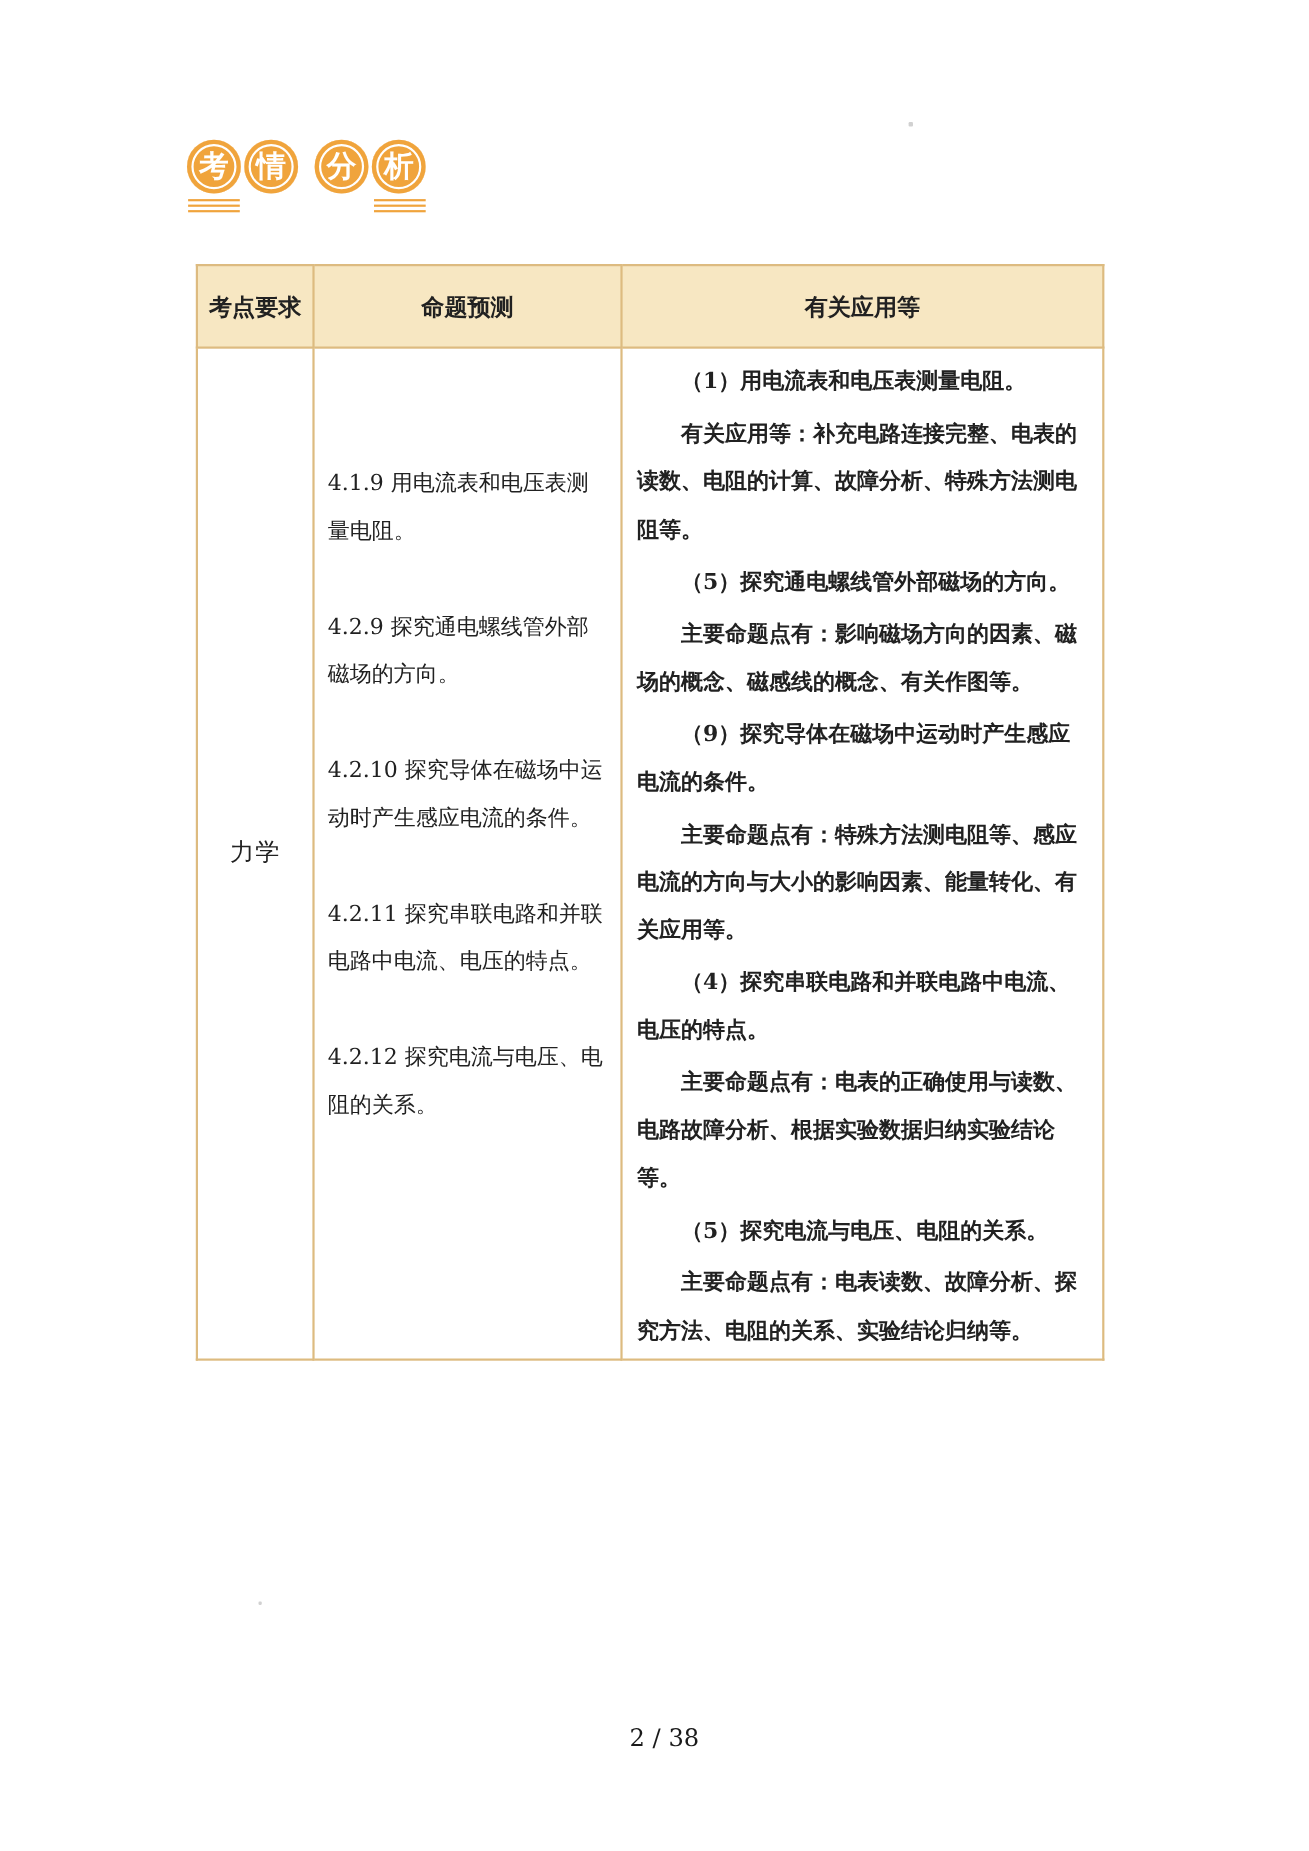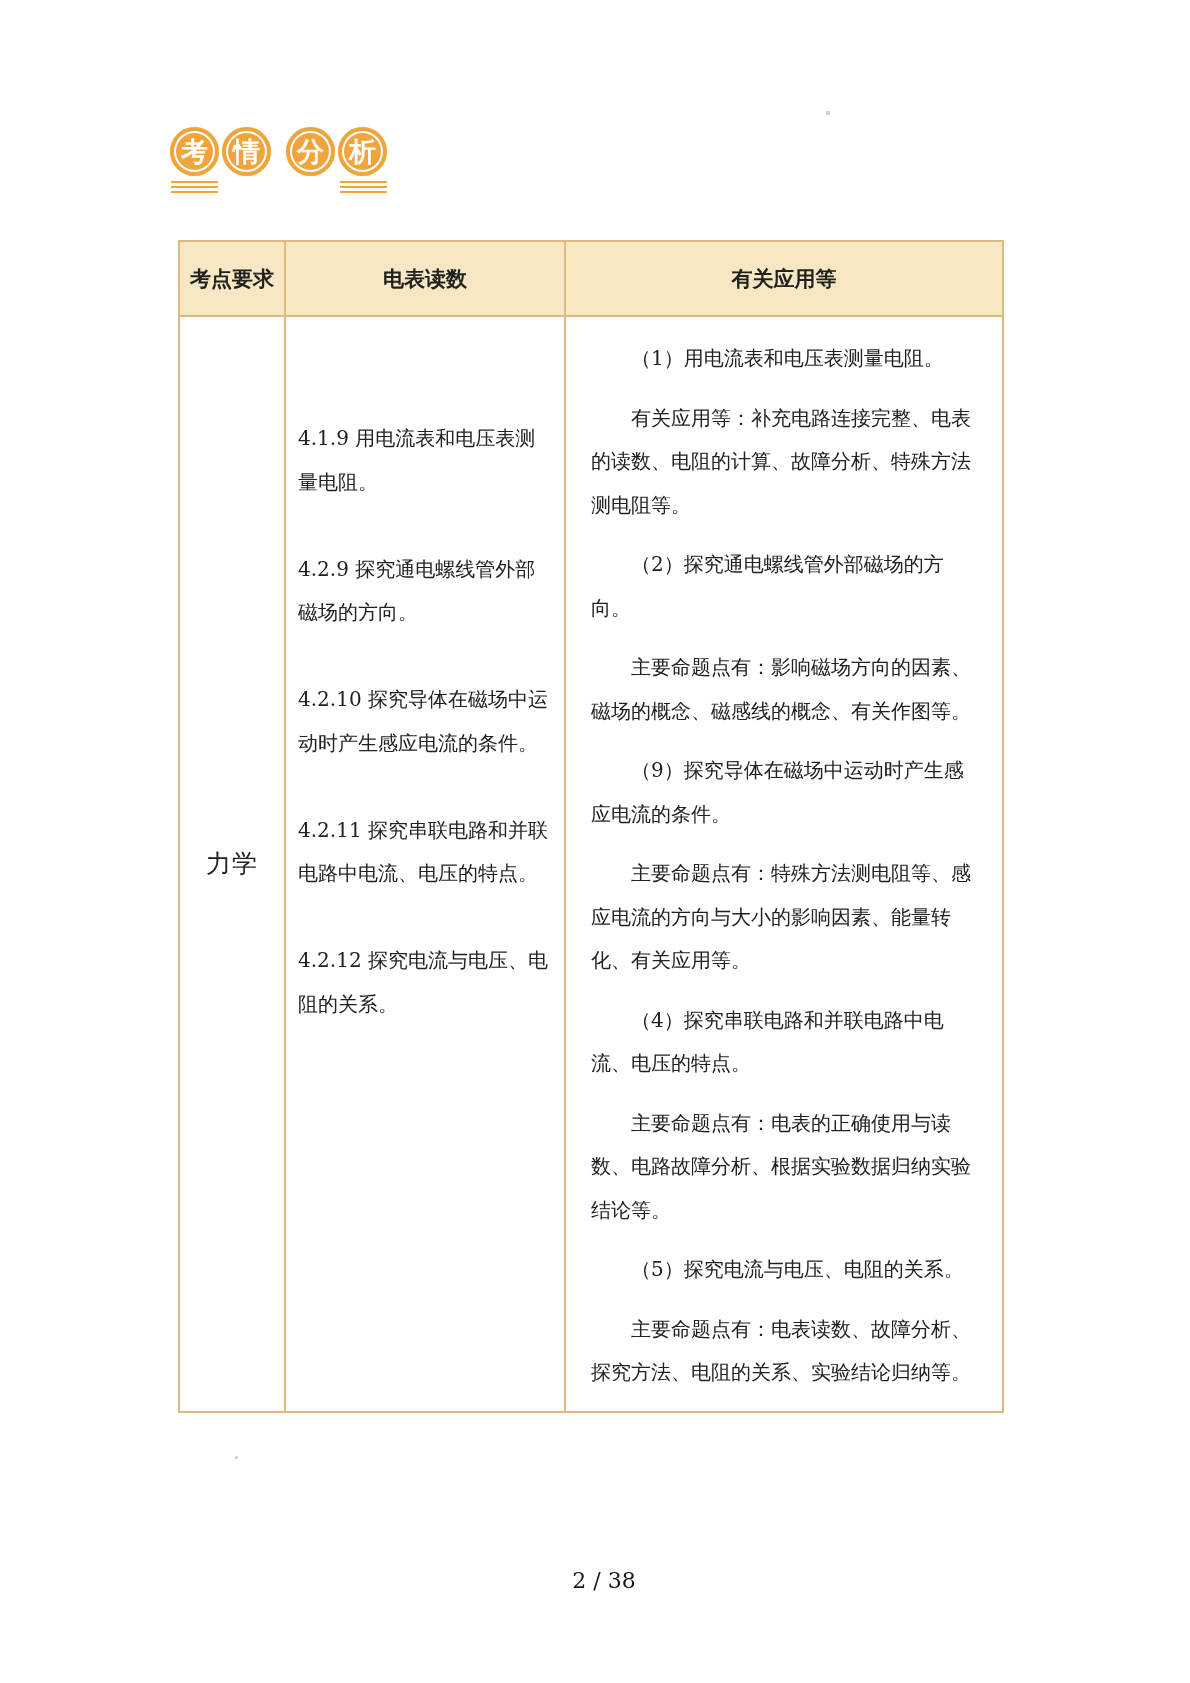--- a/index.html
+++ b/index.html
@@ -35,32 +35,32 @@
     border:2px solid var(--table-border,#DDBB80);
   }
   table.analysis th {
     background:var(--header-bg,#F7E7C2);
     height:73px; font-size:21px; font-weight:bold;
     text-align:center; vertical-align:middle; line-height:46px;
     padding:0 6px;
   }
   th.h-col1 { padding:0 20px;margin-left:12px; }
   td.cell-category {
-    text-align:center; vertical-align:middle; font-size:25px;
+    text-align:center; vertical-align:middle; font-size:22px;
     letter-spacing:1px;
   }
   td.cell-curriculum {
     vertical-align:top; padding:100px 12px 4px 12px;
   }
   td.cell-curriculum p { margin:0 0 43.5px 0; text-indent:0; }
   td.cell-curriculum p:last-child { margin-bottom:0; }
   td.cell-prediction {
     vertical-align:top; padding:4px 9px 0 9px; height:886px;
   }
-  td.cell-prediction p { margin:16px; text-indent:2em; }
+  td.cell-prediction p { margin:4px; text-indent:2em;font-weight:bold; }
 
   
   .page-number {
     position:absolute; left:0; right:10px; top:1568px;
     text-align:center; font-size:22px; color:#1a1a1a;margin-left:28px;
   }
 
   
   .speck { position:absolute; width:4px; height:4px; background:#9a9a9a; opacity:.45; border-radius:1px; }
   .speck.s1 { left:826px; top:111px; }
@@ -90,38 +90,38 @@
 
   <table class="analysis">
     <colgroup>
       <col style="width:106px">
       <col style="width:280px">
       <col style="width:438px">
     </colgroup>
     <thead>
       <tr>
         <th class="h-col1">考点要求</th>
-        <th>电表读数</th>
+        <th>命题预测</th>
         <th>有关应用等</th>
       </tr>
     </thead>
     <tbody>
       <tr>
         <td class="cell-category">力学</td>
         <td class="cell-curriculum">
             <p>4.1.9 用电流表和电压表测量电阻。</p>
             <p>4.2.9 探究通电螺线管外部磁场的方向。</p>
             <p>4.2.10 探究导体在磁场中运动时产生感应电流的条件。</p>
             <p>4.2.11 探究串联电路和并联电路中电流、电压的特点。</p>
             <p>4.2.12 探究电流与电压、电阻的关系。</p>
           </td>
         <td class="cell-prediction">
             <p>（1）用电流表和电压表测量电阻。</p>
             <p>有关应用等：补充电路连接完整、电表的读数、电阻的计算、故障分析、特殊方法测电阻等。</p>
-            <p>（2）探究通电螺线管外部磁场的方向。</p>
+            <p>（5）探究通电螺线管外部磁场的方向。</p>
             <p>主要命题点有：影响磁场方向的因素、磁场的概念、磁感线的概念、有关作图等。</p>
             <p>（9）探究导体在磁场中运动时产生感应电流的条件。</p>
             <p>主要命题点有：特殊方法测电阻等、感应电流的方向与大小的影响因素、能量转化、有关应用等。</p>
             <p>（4）探究串联电路和并联电路中电流、电压的特点。</p>
             <p>主要命题点有：电表的正确使用与读数、电路故障分析、根据实验数据归纳实验结论等。</p>
             <p>（5）探究电流与电压、电阻的关系。</p>
             <p>主要命题点有：电表读数、故障分析、探究方法、电阻的关系、实验结论归纳等。</p>
           </td>
       </tr>
     </tbody>

